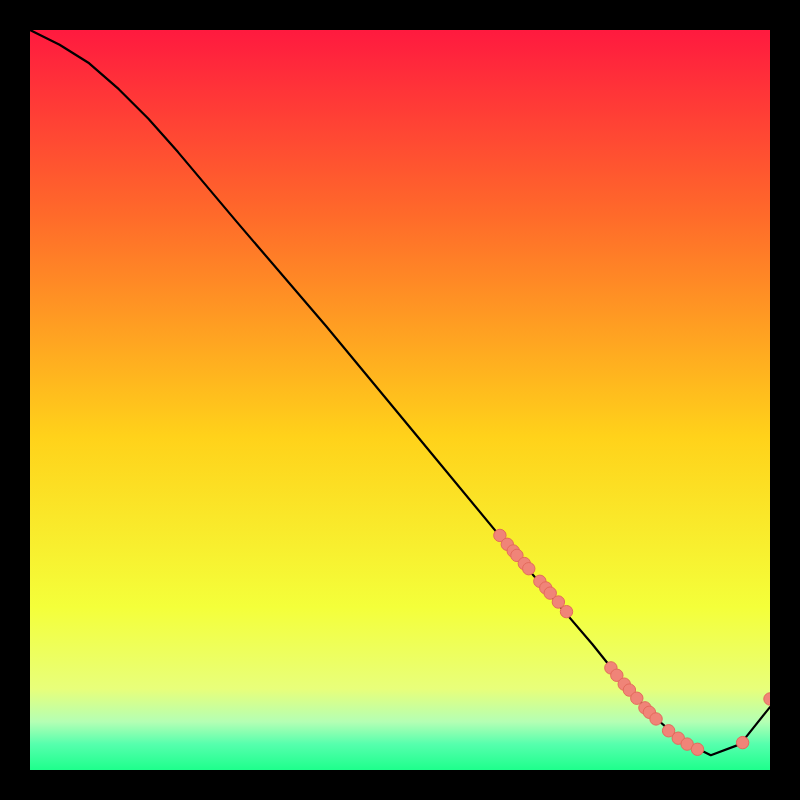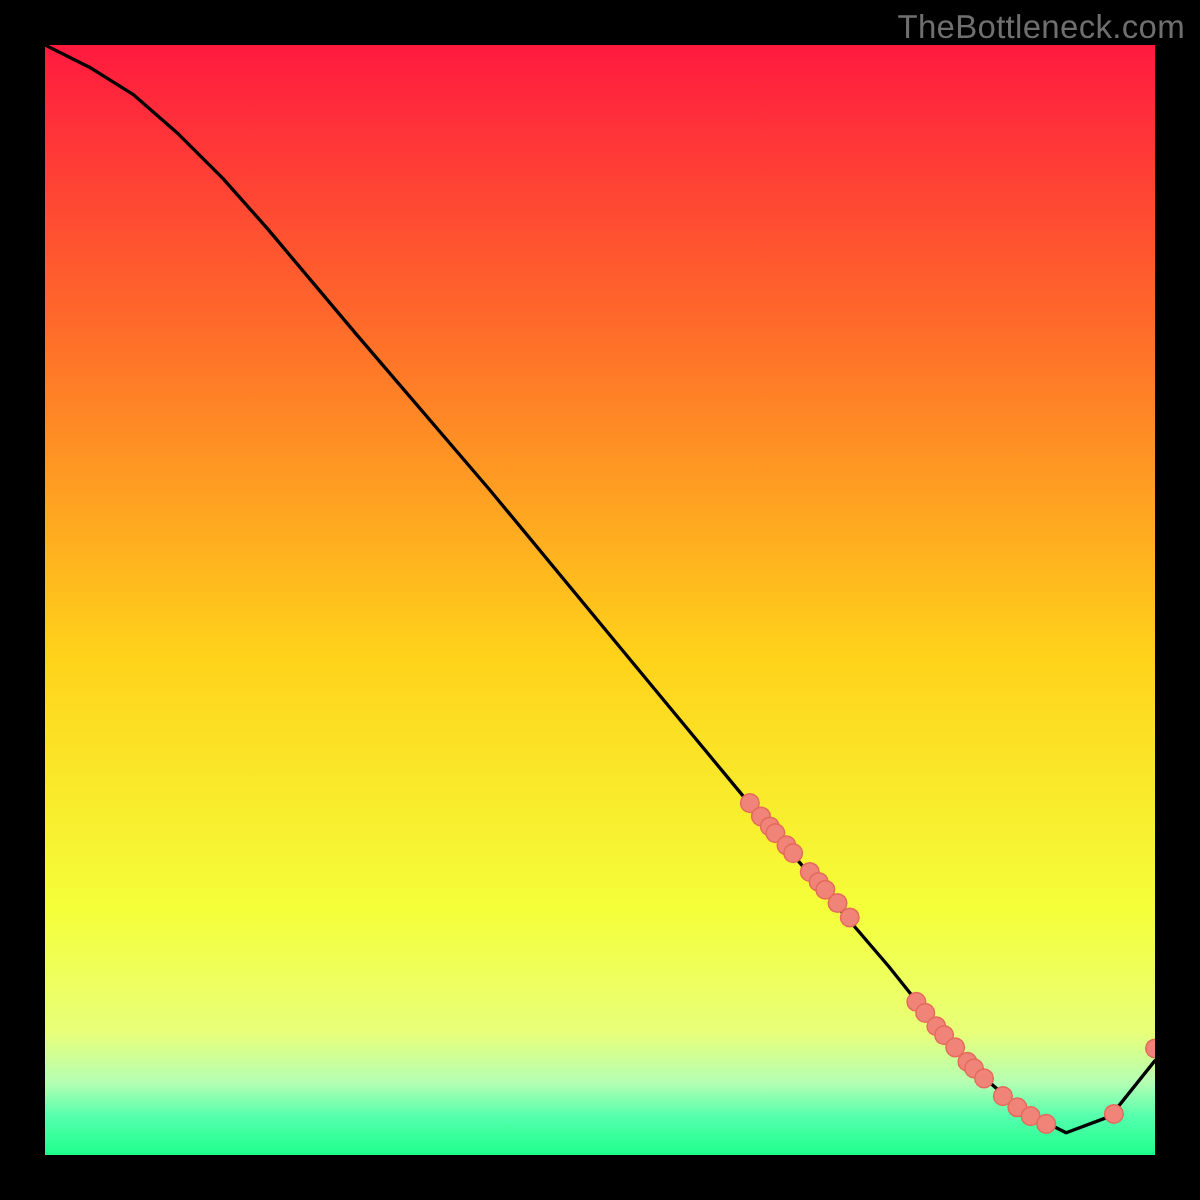--- a/index.html
+++ b/index.html
@@ -34,21 +34,20 @@
     height: 740px;
   }
   svg {
     display: block;
   }
 </style>
 </head>
 <body>
 
 <div class="frame">
-  <div class="watermark">TheBottleneck.com</div>
   <div class="plot">
     <svg id="chart-svg" viewBox="0 0 740 740" width="740" height="740">
       <defs>
         <linearGradient id="bg-grad" x1="0" y1="0" x2="0" y2="1">
         <stop offset="0%" stop-color="#ff1a3f"></stop>
             <stop offset="25%" stop-color="#ff6a2a"></stop>
             <stop offset="55.00000000000001%" stop-color="#ffd21a"></stop>
             <stop offset="78%" stop-color="#f4ff3a"></stop>
             <stop offset="89%" stop-color="#e8ff7a"></stop>
             <stop offset="93.5%" stop-color="#b4ffb4"></stop>

